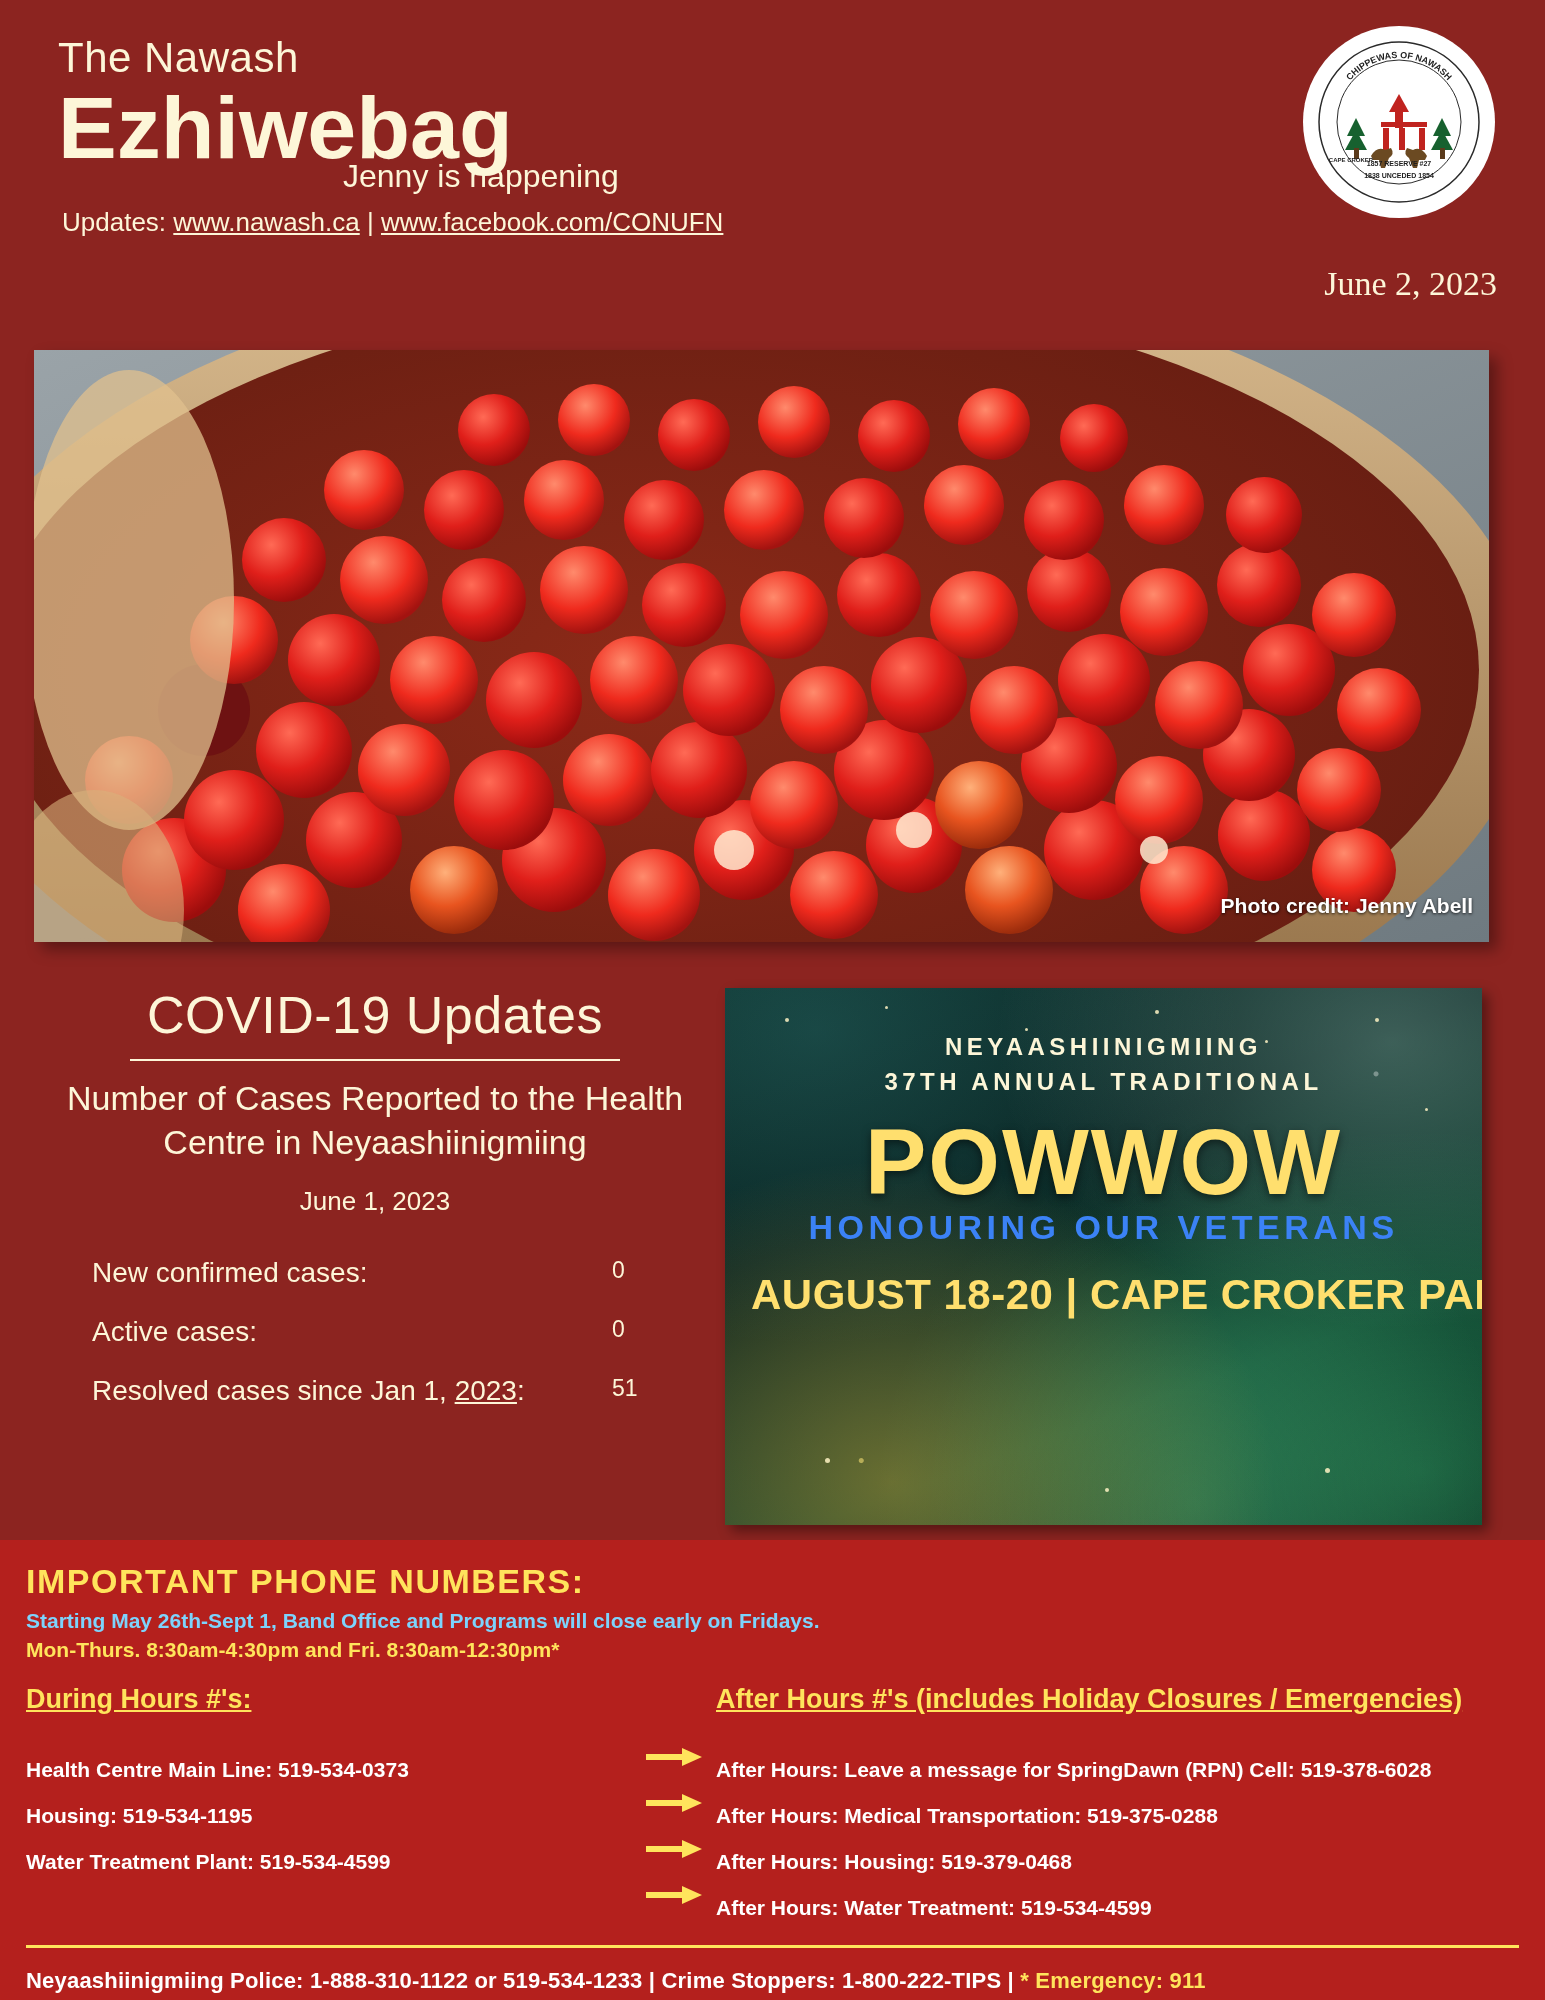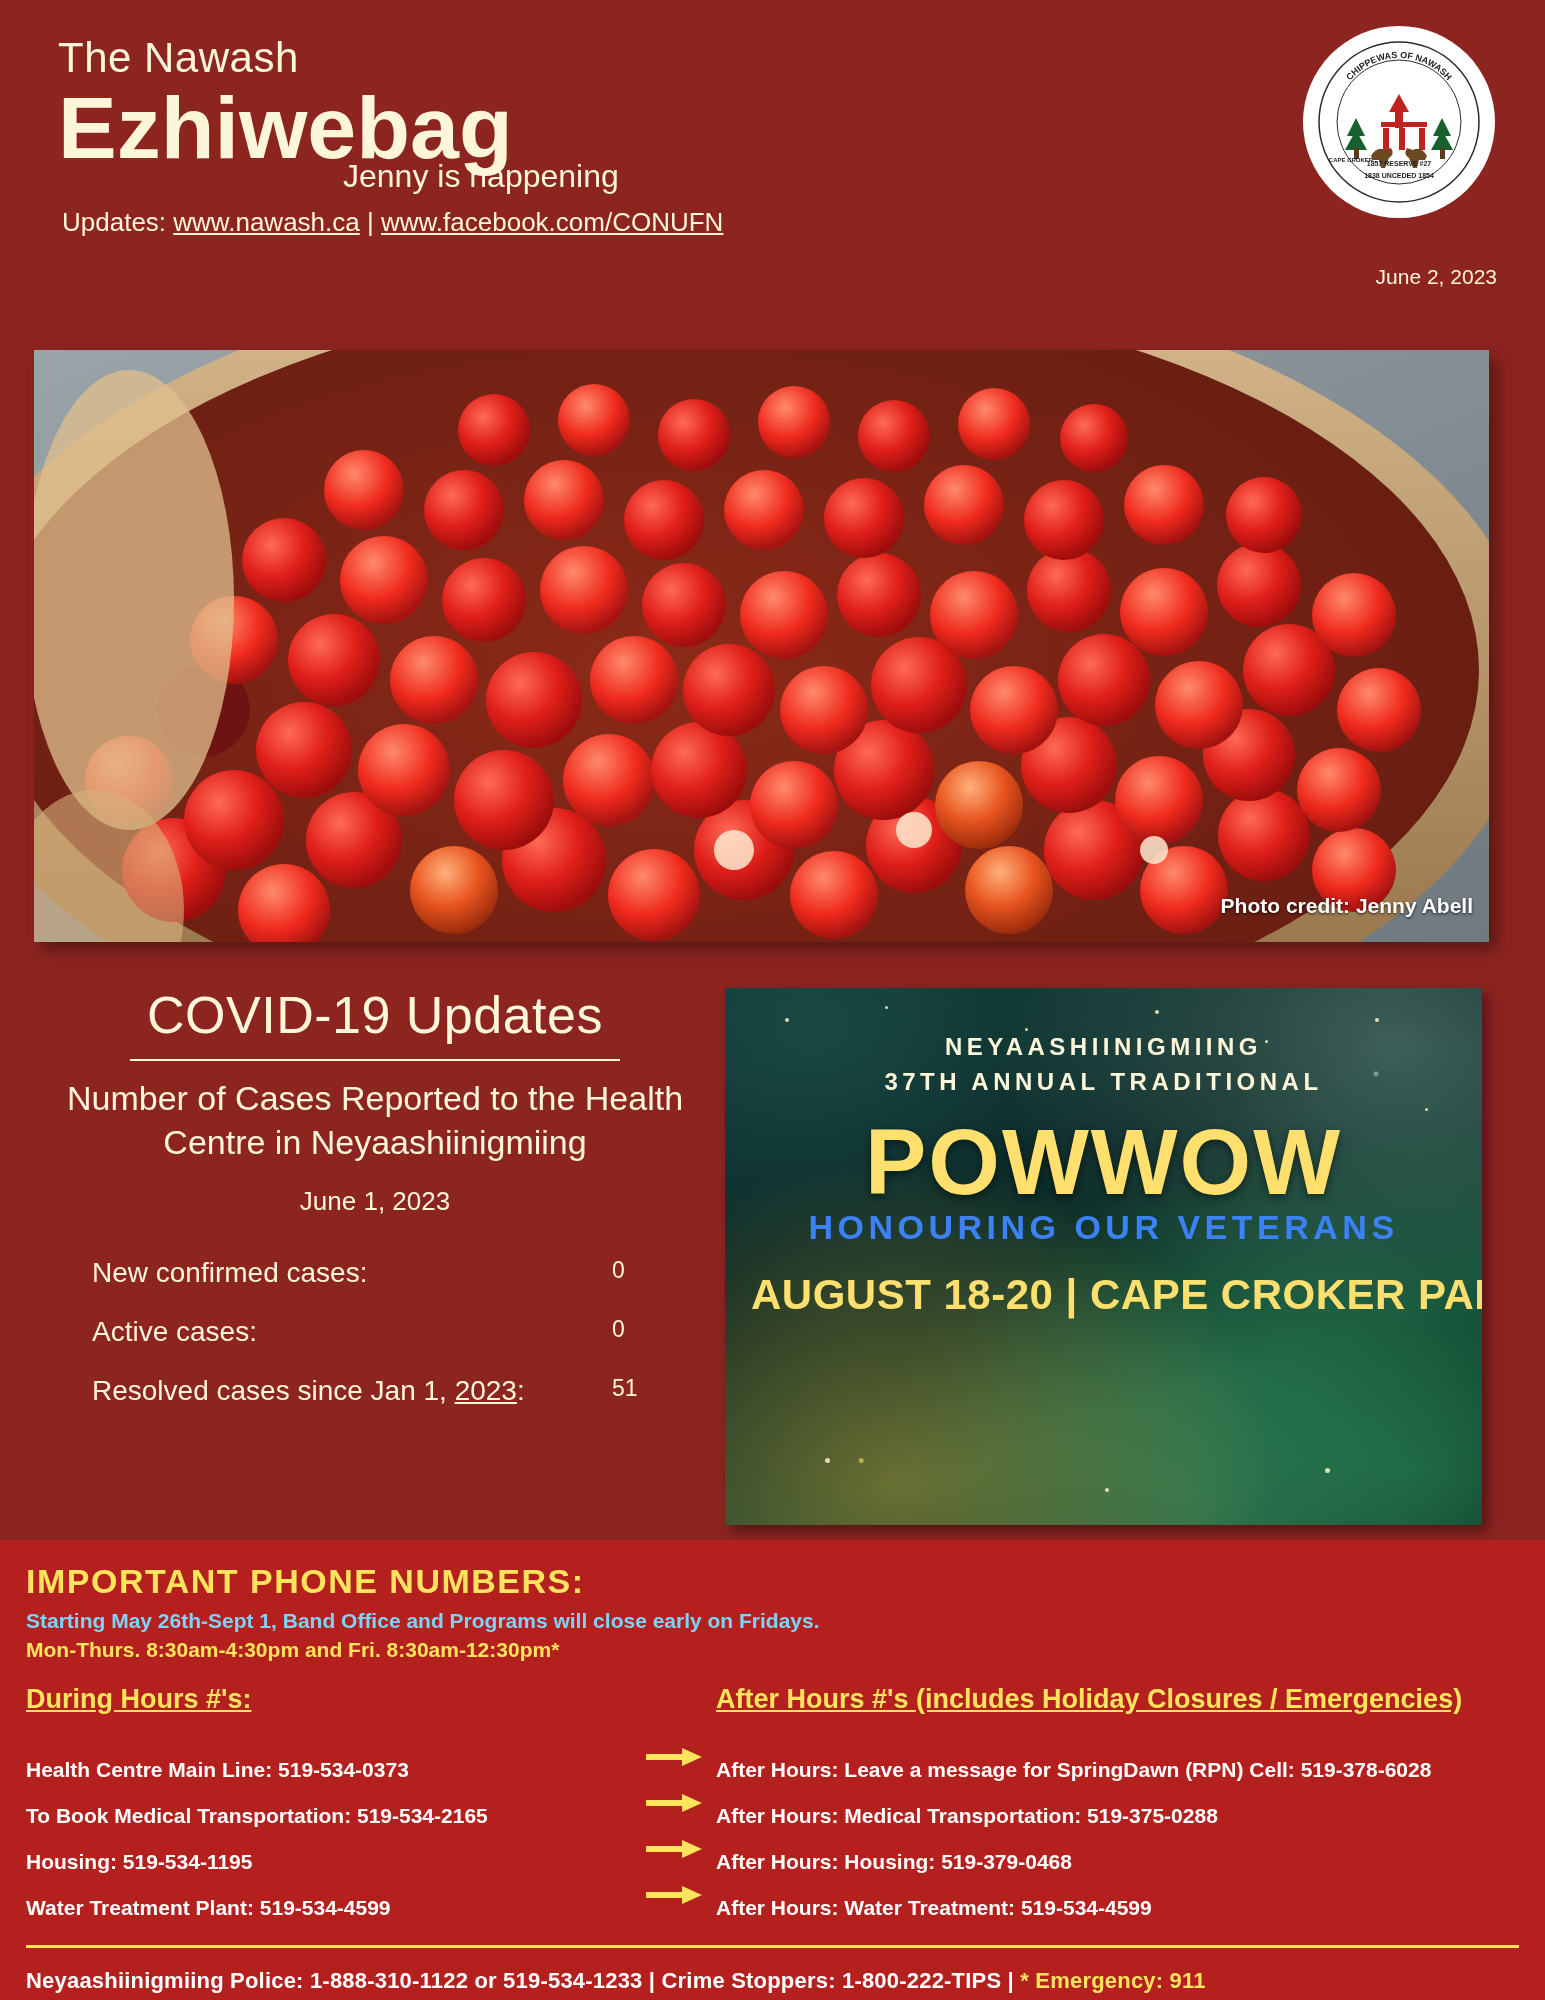--- a/index.html
+++ b/index.html
@@ -61,22 +61,23 @@
     background: #ffffff;
     display: flex;
     align-items: center;
     justify-content: center;
     overflow: hidden;
   }
   .date {
     position: absolute;
     right: 48px;
     top: 265px;
-    font-size: 21px;
-    color: #fdf6d8;
+    font-size: 34px;
+    color: #fdf6d8;
+    font-family: Liberation Serif, serif;
   }
 
   
   .photo-frame {
     position: absolute;
     left: 34px;
     top: 350px;
     width: 1455px;
     height: 592px;
     box-shadow: 8px 8px 14px rgba(0,0,0,0.35);
@@ -505,21 +506,20 @@
 
   <div class="phones">
     <div class="ph-title">IMPORTANT PHONE NUMBERS:</div>
     <div class="ph-note1">Starting May 26th-Sept 1, Band Office and Programs will close early on Fridays.</div>
     <div class="ph-note2">Mon-Thurs. 8:30am-4:30pm and Fri. 8:30am-12:30pm*</div>
 
     <div class="ph-cols">
       <div class="ph-col-left">
         <div class="ph-head">During Hours #'s:</div>
         <div class="ph-item">Health Centre Main Line: 519-534-0373</div>
-        <div class="ph-item">To Book Medical Transportation: 519-534-2165</div>
         <div class="ph-item">Housing: 519-534-1195</div>
         <div class="ph-item">Water Treatment Plant: 519-534-4599</div>
       </div>
 
       <div class="arrows">
         <div class="arrow">
           <svg width="56" height="22" viewBox="0 0 56 22">
               <path d="M0 8 H36 V2 L56 11 L36 20 V14 H0 Z" fill="#ffe45c"></path>
             </svg>
         </div>

